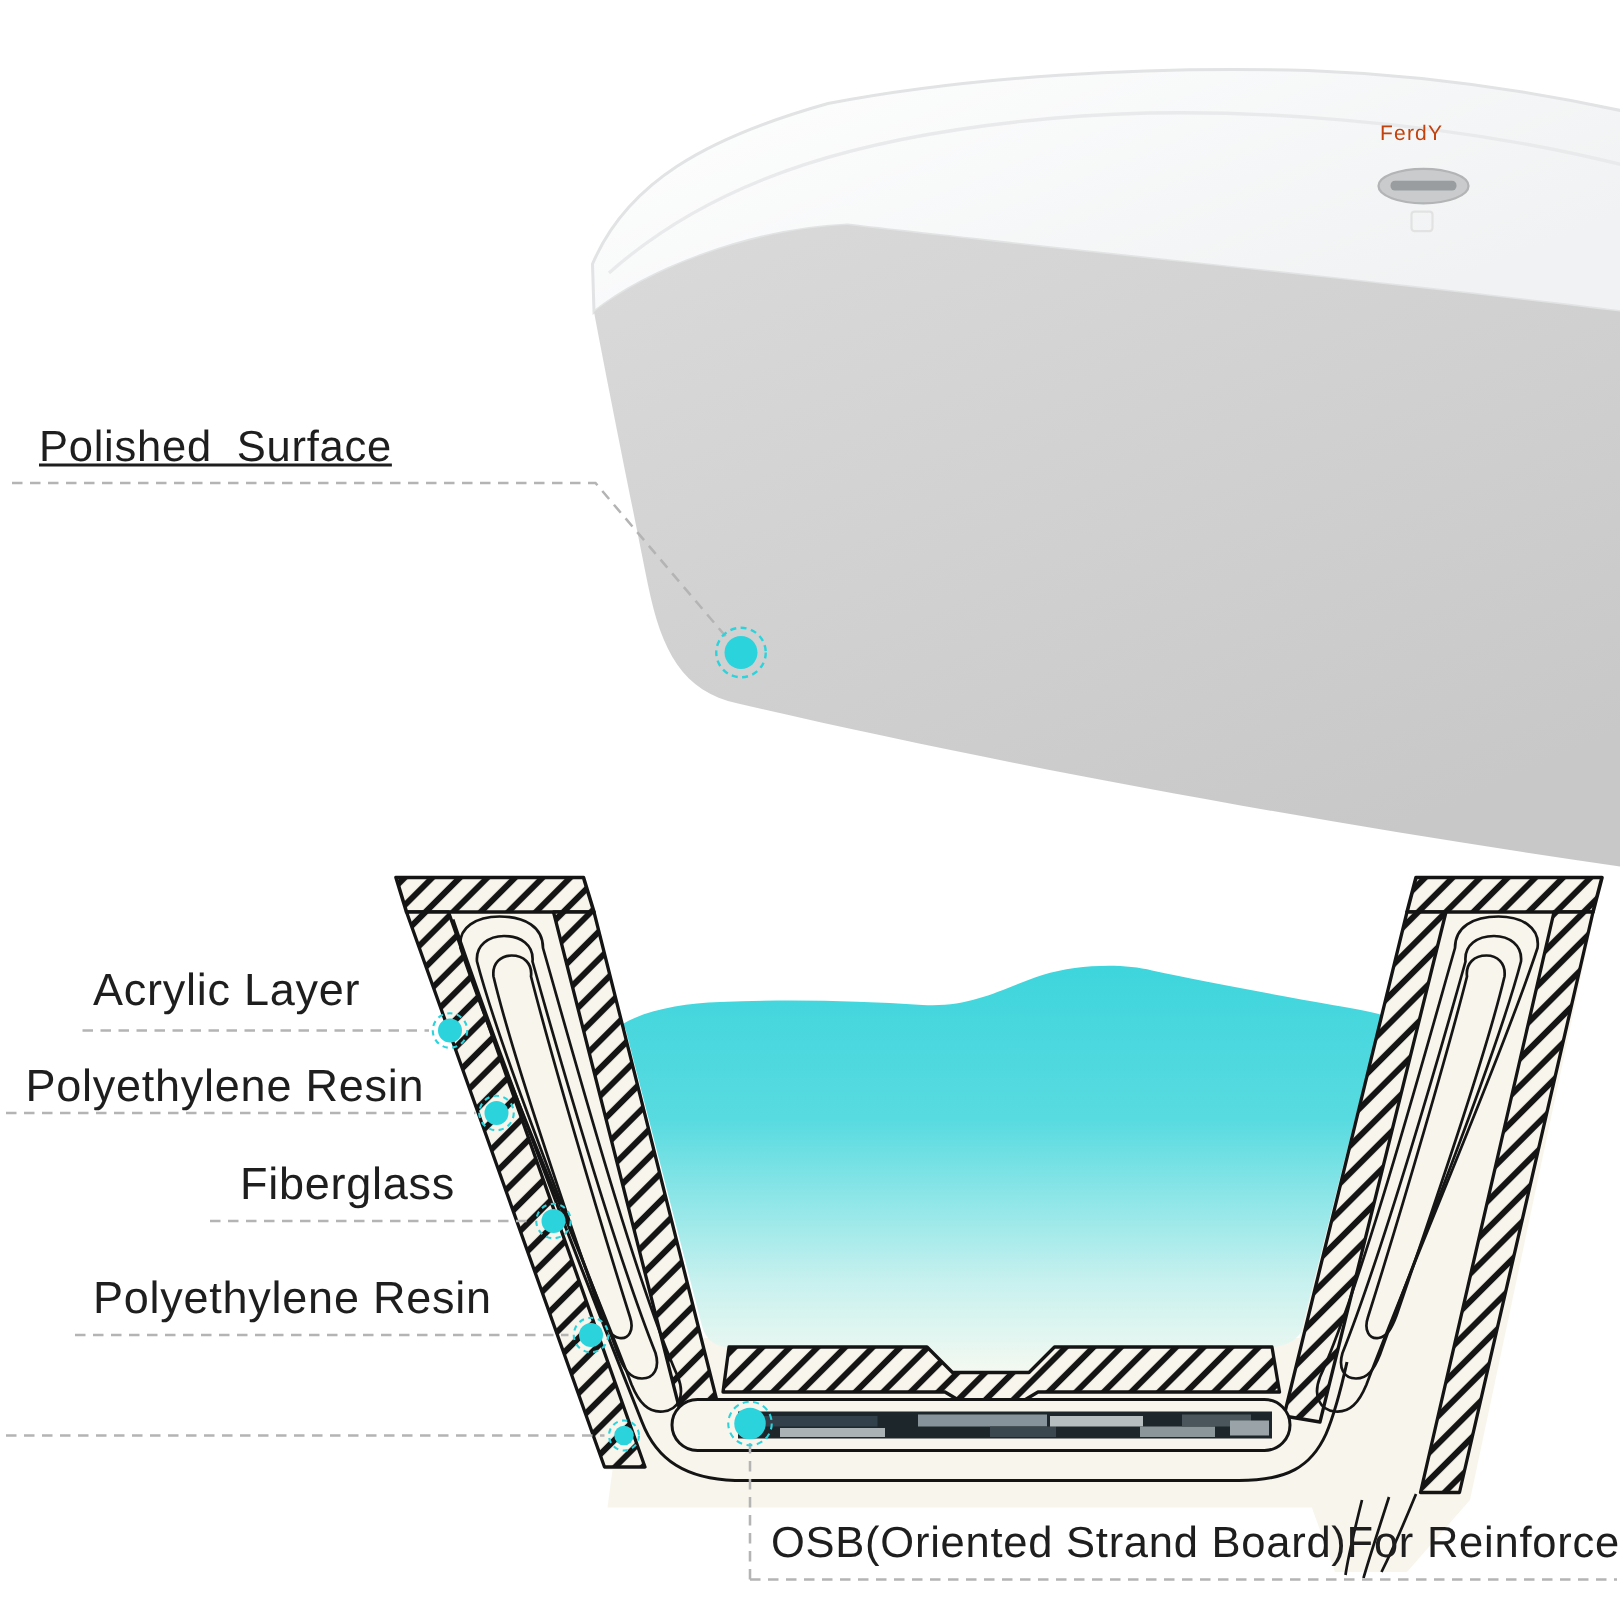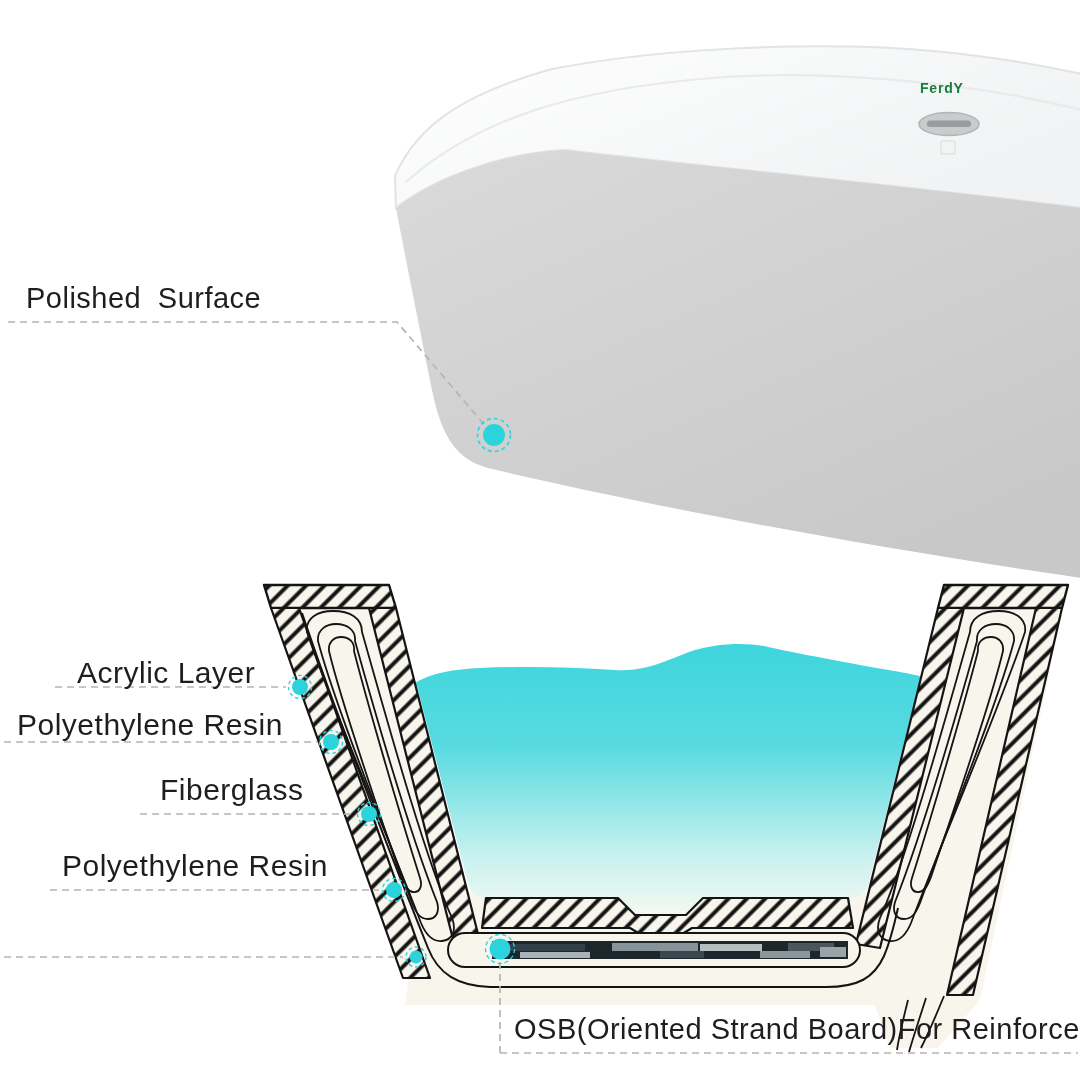--- a/index.html
+++ b/index.html
@@ -14,23 +14,23 @@
   .callout-label{
     position:absolute;
     color:#1e1e1e;
     font-size:30px;
     line-height:1;
     letter-spacing:0.5px;
     white-space:nowrap;
   }
   .brand-label{
     position:absolute;
-    color:#15803d;
+    color:#c2410c;
     font-size:14px;
-    font-weight:bold;
+    font-weight:normal;
     letter-spacing:0.8px;
     white-space:nowrap;
   }
 </style>
 </head>
 <body>
 
 <div id="canvas">
 
   <svg id="art" width="1080" height="1080" viewBox="0 0 1080 1080">
@@ -184,23 +184,23 @@
       </g>
       <g>
         <circle cx="500" cy="949" r="10.5" fill="#2bd4dc"></circle>
         <circle cx="500" cy="949" r="14.5" fill="none" stroke="#2bd4dc" stroke-width="1.4" stroke-dasharray="4 3"></circle>
       </g>
     </g>
   </svg>
 
   <div class="brand-label" style="left:920px;top:80px;">FerdY</div>
 
-  <div class="callout-label" style="left:26px;top:284px;font-size:29px;word-spacing:8px;">Polished Surface</div>
-
-  <div class="callout-label" style="left:77px;top:646px;margin-top:12px;">Acrylic Layer</div>
+  <div class="callout-label" style="left:26px;top:284px;font-size:29px;word-spacing:8px;text-decoration:underline;">Polished Surface</div>
+
+  <div class="callout-label" style="left:62px;top:646px;">Acrylic Layer</div>
 
   <div class="callout-label" style="left:17px;top:710px;">Polyethylene Resin</div>
 
   <div class="callout-label" style="left:160px;top:775px;">Fiberglass</div>
 
   <div class="callout-label" style="left:62px;top:851px;">Polyethylene Resin</div>
 
 
   <div class="callout-label" style="left:514px;top:1015px;font-size:29px;">OSB(Oriented Strand Board)For Reinforcement</div>
 </div>

